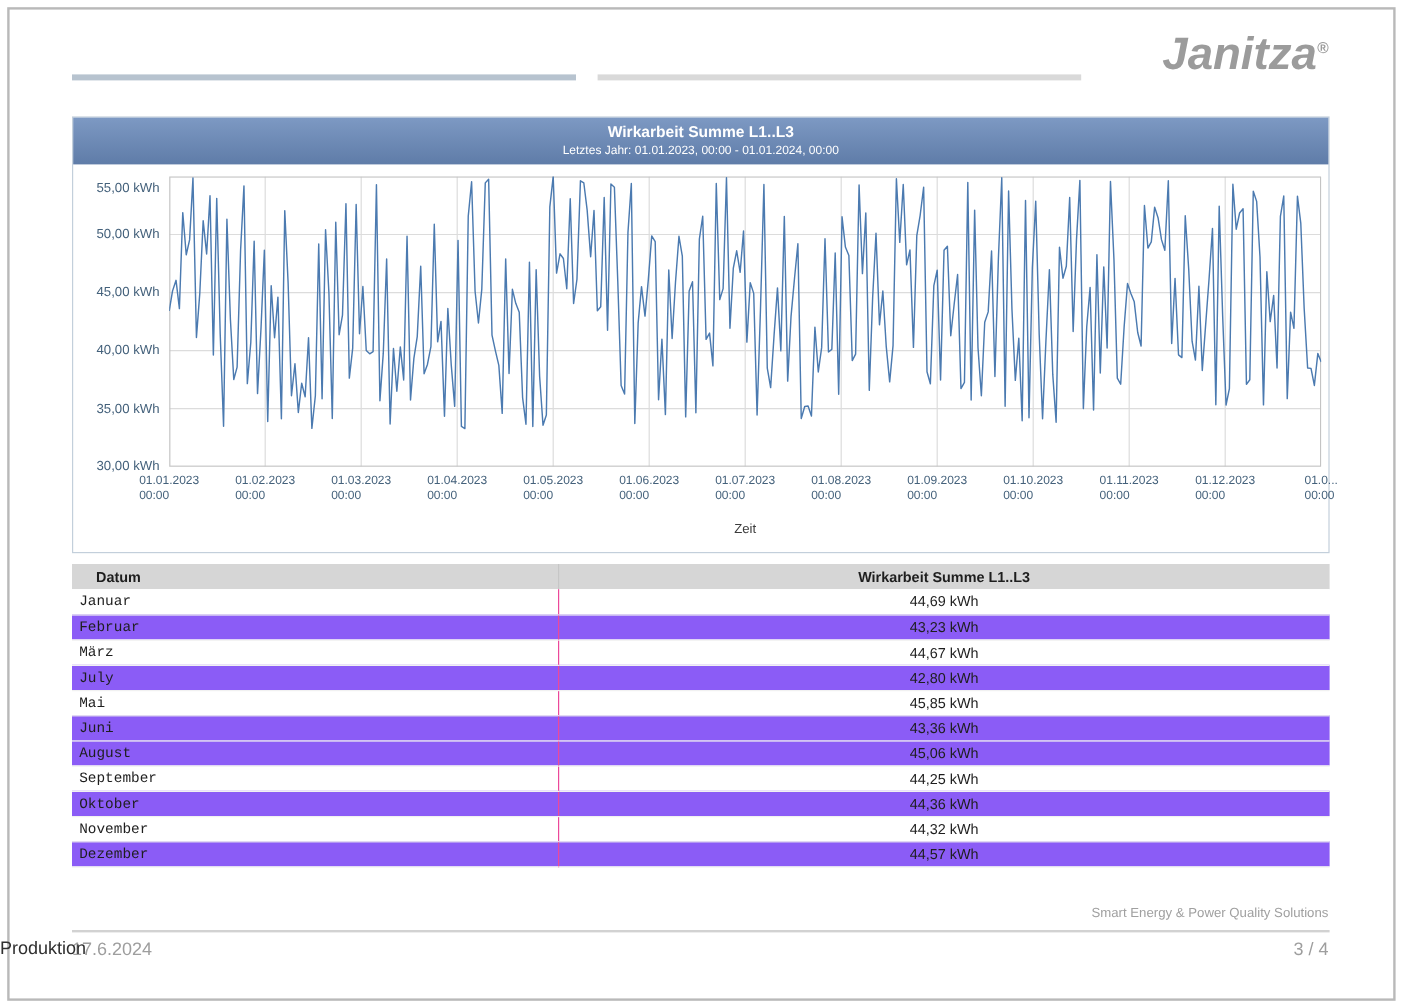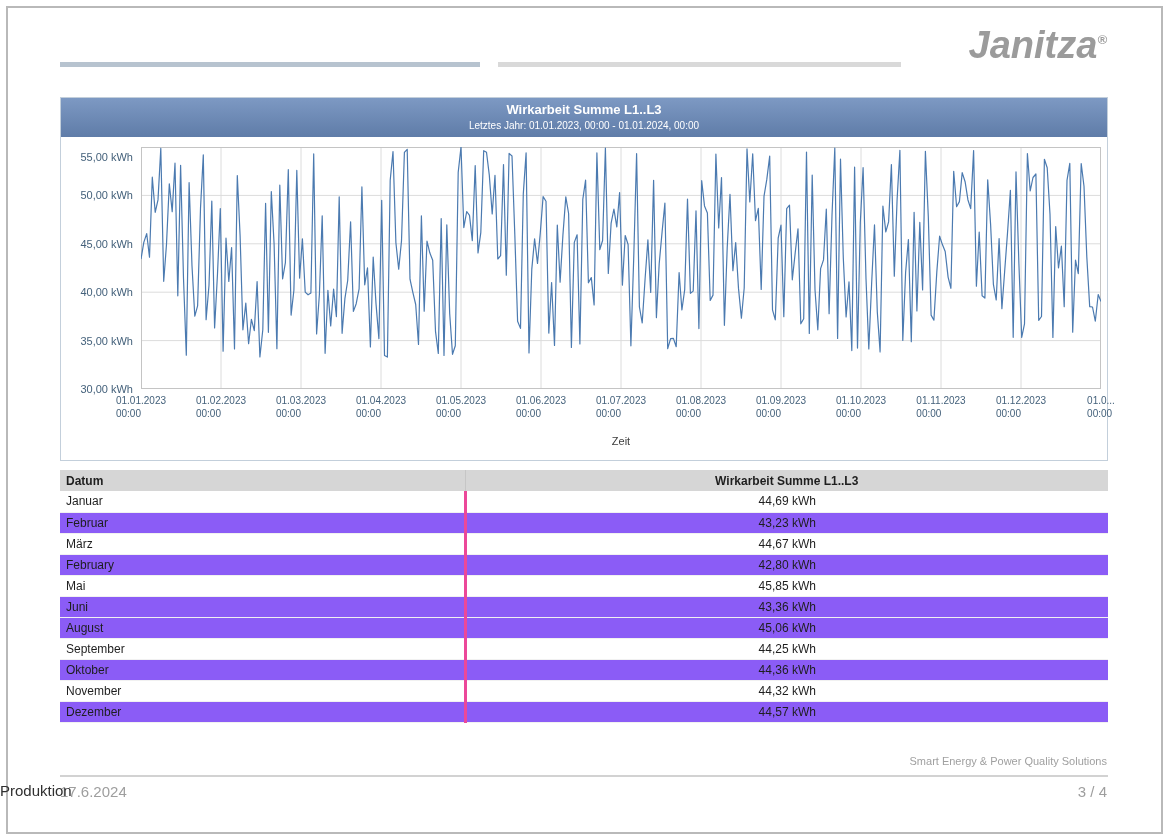--- a/index.html
+++ b/index.html
@@ -53,26 +53,26 @@
     position: absolute; left: 80px; top: 337px; width: 960px;
     text-align: center; font-size: 11px; color: #3c3c3c;
   }
 
   .data-table {
     position: absolute; left: 60px; top: 470px; width: 1048px;
     border-collapse: collapse; font-size: 12px; color: #1e1e1e;
   }
   .data-table th { background: #d6d6d6; font-weight: bold; height: 21px; }
   .data-table th.col-datum {
-    text-align: left; padding-left: 6px; width: 405px;
+    text-align: left; padding-left: 20px; width: 405px;
     border-right: 1px solid #c6c6c6;
   }
   .data-table th.col-value { text-align: center; }
   .data-table td { height: 21px; border-bottom: 1px solid #f1f1f1; }
-  .data-table td.cell-label { padding-left: 6px; border-right: 3px solid #ec4899; }
+  .data-table td.cell-label { padding-left: 6px; border-right: 1px solid #ec4899; font-family: Liberation Mono, monospace; }
   .data-table td.cell-value { text-align: center; }
   .data-table tr.odd  { background: #ffffff; }
   .data-table tr.even { background: #8b5cf6; }
 
   .footer-note {
     position: absolute; right: 62px; top: 755px;
     font-size: 11px; color: #a0a0a0;
   }
   .footer-line {
     position: absolute; left: 60px; top: 775px;
@@ -208,21 +208,21 @@
       </tr>
       <tr class="even">
         <td class="cell-label">Februar</td>
         <td class="cell-value">43,23 kWh</td>
       </tr>
       <tr class="odd">
         <td class="cell-label">März</td>
         <td class="cell-value">44,67 kWh</td>
       </tr>
       <tr class="even">
-        <td class="cell-label">February</td>
+        <td class="cell-label">July</td>
         <td class="cell-value">42,80 kWh</td>
       </tr>
       <tr class="odd">
         <td class="cell-label">Mai</td>
         <td class="cell-value">45,85 kWh</td>
       </tr>
       <tr class="even">
         <td class="cell-label">Juni</td>
         <td class="cell-value">43,36 kWh</td>
       </tr>

